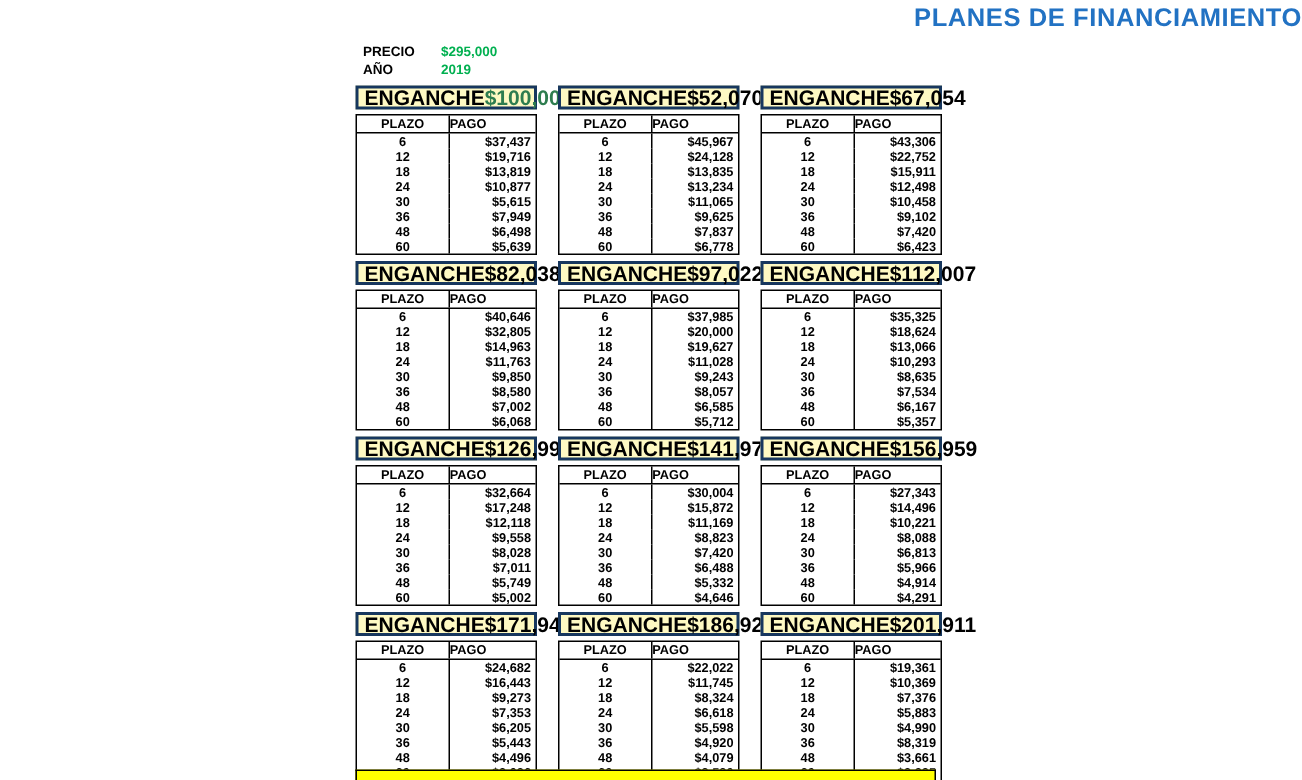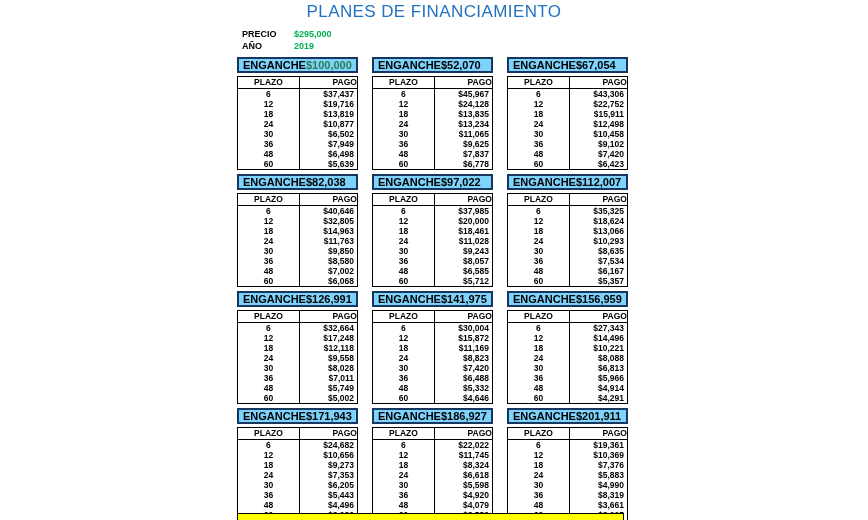--- a/index.html
+++ b/index.html
@@ -8,23 +8,23 @@
     background: #ffffff;
     overflow: hidden;
     font-family: "Liberation Sans", sans-serif;
     position: relative;
   }
   .page { position: absolute; inset: 0; }
 
   .title {
     position: absolute;
     top: 2px; left: 0; width: 868px;
-    text-align: center;
+    text-align: right;
     font-size: 17px;
-    font-weight: normal;
+    font-weight: bold;
     letter-spacing: 0.4px;
     color: #2272C3;
   }
 
   .info {
     position: absolute;
     left: 242px; top: 28px;
     font-size: 9px; font-weight: bold;
   }
   .info-row { display: flex; height: 12px; line-height: 12px; }
@@ -37,26 +37,26 @@
     display: grid;
     grid-template-columns: repeat(3, 121px);
     grid-column-gap: 14px;
     grid-row-gap: 5px;
   }
 
   .plan-block { width: 121px; height: 112px; }
 
   .plan-header {
     height: 16px;
-    background: #7dd3fc;
+    background: #fef9c3;
     border: 2px solid #17375E;
     display: flex;
-    align-items: flex-end;
+    align-items: center;
     justify-content: space-between;
-    font-size: 11px;
+    font-size: 14px;
     font-weight: bold;
     color: #000;
   }
   .plan-header .enganche-label { padding-left: 4px; }
   .plan-header .enganche-value { padding-right: 26px; }
   .plan-header .enganche-value.green { color: #2E7D4F; }
 
   .plan-table {
     margin-top: 3px;
     border: 1.5px solid #000;
@@ -75,21 +75,21 @@
     font-size: 8.5px; font-weight: bold;
   }
   .trow .cell { line-height: 10px; }
   .cell { color: #000; }
   .cell.plazo {
     width: 52%;
     text-align: center;
     border-right: 1px solid #000;
   }
   .cell.pago { width: 48%; text-align: right; padding-right: 3px; }
-  .thead .cell.pago { text-align: right; padding-right: 0; }
+  .thead .cell.pago { text-align: left; padding-right: 0; }
 
   .yellow-strip {
     position: absolute;
     left: 237px; top: 513px;
     width: 387px; height: 14px;
     background: #FFFF00;
     border: 1.5px solid #000;
     border-bottom: none;
   }
 </style>
@@ -134,21 +134,21 @@
             <div class="trow">
               <div class="cell plazo">18</div>
               <div class="cell pago">$13,819</div>
             </div>
             <div class="trow">
               <div class="cell plazo">24</div>
               <div class="cell pago">$10,877</div>
             </div>
             <div class="trow">
               <div class="cell plazo">30</div>
-              <div class="cell pago">$6,502</div>
+              <div class="cell pago">$5,615</div>
             </div>
             <div class="trow">
               <div class="cell plazo">36</div>
               <div class="cell pago">$7,949</div>
             </div>
             <div class="trow">
               <div class="cell plazo">48</div>
               <div class="cell pago">$6,498</div>
             </div>
             <div class="trow">
@@ -314,21 +314,21 @@
             <div class="trow">
               <div class="cell plazo">6</div>
               <div class="cell pago">$37,985</div>
             </div>
             <div class="trow">
               <div class="cell plazo">12</div>
               <div class="cell pago">$20,000</div>
             </div>
             <div class="trow">
               <div class="cell plazo">18</div>
-              <div class="cell pago">$18,461</div>
+              <div class="cell pago">$19,627</div>
             </div>
             <div class="trow">
               <div class="cell plazo">24</div>
               <div class="cell pago">$11,028</div>
             </div>
             <div class="trow">
               <div class="cell plazo">30</div>
               <div class="cell pago">$9,243</div>
             </div>
             <div class="trow">
@@ -545,21 +545,21 @@
         <div class="cell plazo">PLAZO</div>
         <div class="cell pago">PAGO</div>
       </div>
       <div>
             <div class="trow">
               <div class="cell plazo">6</div>
               <div class="cell pago">$24,682</div>
             </div>
             <div class="trow">
               <div class="cell plazo">12</div>
-              <div class="cell pago">$10,656</div>
+              <div class="cell pago">$16,443</div>
             </div>
             <div class="trow">
               <div class="cell plazo">18</div>
               <div class="cell pago">$9,273</div>
             </div>
             <div class="trow">
               <div class="cell plazo">24</div>
               <div class="cell pago">$7,353</div>
             </div>
             <div class="trow">

